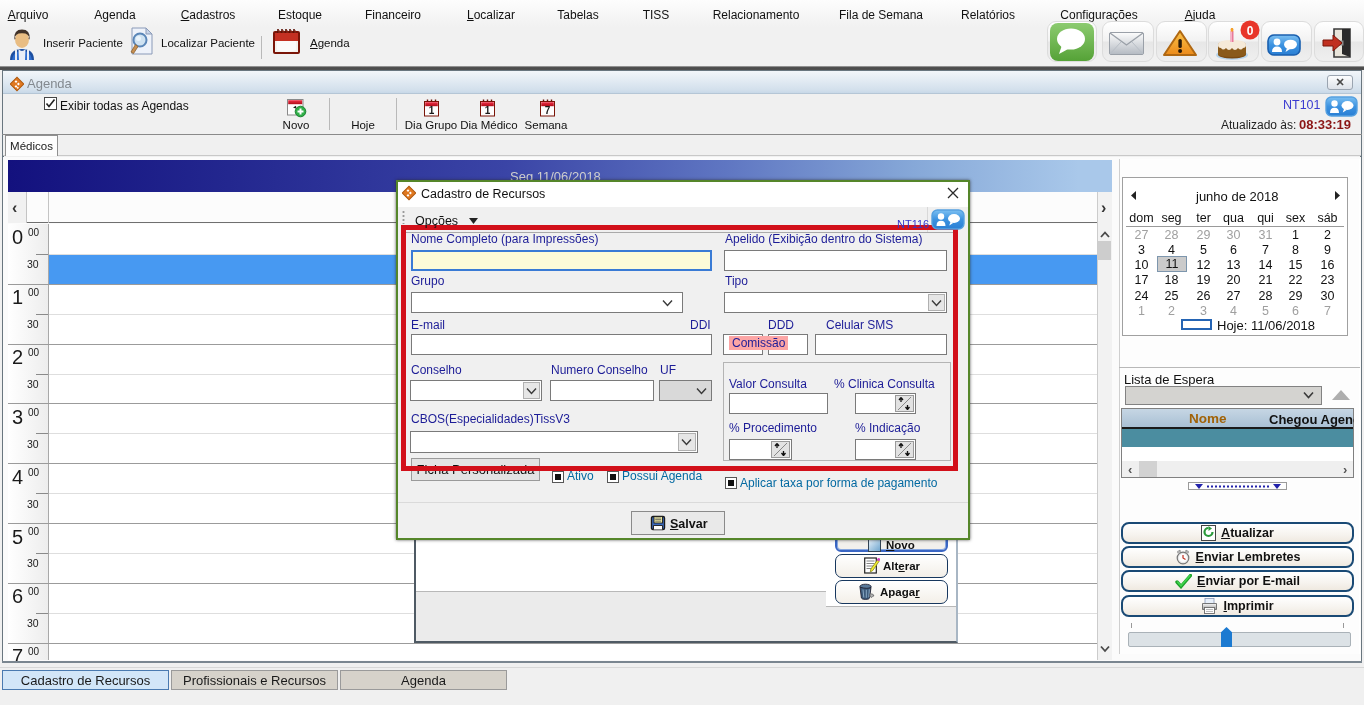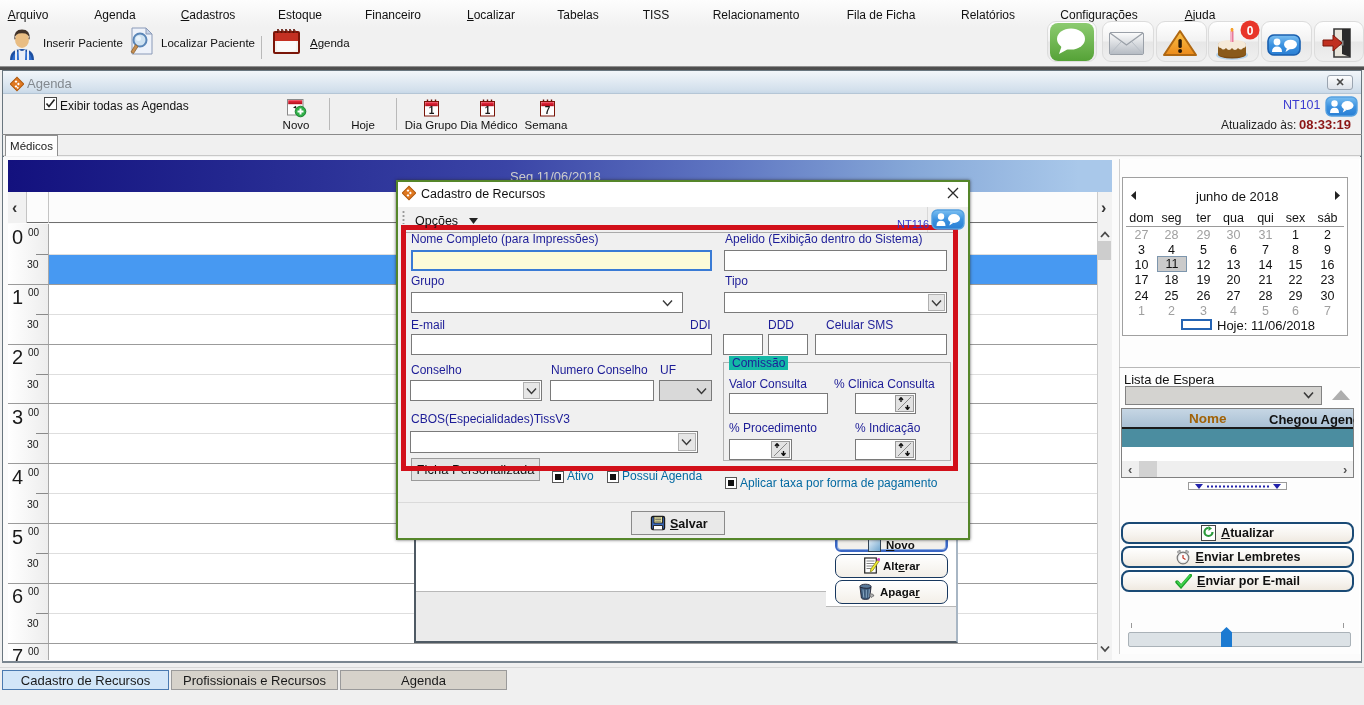--- a/index.html
+++ b/index.html
@@ -53,21 +53,21 @@
 <div class="a menubar">
  <div class="mi" style="left:28px"><u>A</u>rquivo</div>
  <div class="mi" style="left:115px">Agenda</div>
  <div class="mi" style="left:208px"><u>C</u>adastros</div>
  <div class="mi" style="left:300px">Estoque</div>
  <div class="mi" style="left:393px">Financeiro</div>
  <div class="mi" style="left:491px"><u>L</u>ocalizar</div>
  <div class="mi" style="left:578px">Tabelas</div>
  <div class="mi" style="left:656px">TISS</div>
  <div class="mi" style="left:756px">Relacionamento</div>
- <div class="mi" style="left:881px">Fila de Ficha</div>
+ <div class="mi" style="left:881px">Fila de Semana</div>
  <div class="mi" style="left:988px">Relatórios</div>
  <div class="mi" style="left:1099px">Configurações</div>
  <div class="mi" style="left:1200px"><u>A</u>juda</div>
 </div>
 <div class="a toolbar"></div>
 <svg class="a" style="left:8px;top:27px" width="28" height="33" viewBox="0 0 28 33">
  <path d="M2 33 Q2 22 14 22 Q26 22 26 33 Z" fill="#1d4fa0"></path>
  <path d="M4 33 Q5 24 14 24 Q23 24 24 33 Z" fill="#2f6fd0"></path>
  <path d="M9 22.5 L9 33 L7 33 L7 23 Z M19 22.5 L19 33 L21 33 L21 23 Z" fill="#e8eef6"></path>
  <path d="M10.5 22 Q14 26 17.5 22 L17 33 L11 33 Z" fill="#e8eef6"></path>
@@ -440,20 +440,35 @@
       </svg>
       <span><u>A</u>tualizar</span>
     </div>
 <div class="btnb" style="top:570px">
       <svg width="17" height="15" viewBox="0 0 17 15">
         <path d="M2 8 L6 12.5 L15.5 1.5" fill="none" stroke="#1da22a" stroke-width="3.4" stroke-linecap="round"></path>
         <path d="M2.6 8 L6 11.7 L14.8 1.8" fill="none" stroke="#3fd44e" stroke-width="1.6" stroke-linecap="round"></path>
       </svg>
       <span><u>E</u>nviar por E-mail</span>
     </div>
+<div class="btnb" style="top:595px">
+      <svg width="17" height="16" viewBox="0 0 17 16">
+        <rect x="4" y="0.5" width="9" height="5" fill="#e8f0fa" stroke="#8a9ab8" stroke-width=".8"></rect>
+        <path d="M1.5 5.5 L15.5 5.5 L15.5 11.5 L1.5 11.5 Z" fill="url(#pr)" stroke="#6a6a6a" stroke-width=".9"></path>
+        <defs>
+          <linearGradient id="pr" x1="0" y1="0" x2="0" y2="1">
+            <stop offset="0" stop-color="#fafafa"></stop>
+            <stop offset="1" stop-color="#9a9a9a"></stop>
+          </linearGradient>
+        </defs>
+        <rect x="3.5" y="9.5" width="10" height="6" fill="#fdfdfd" stroke="#6a6a6a" stroke-width=".9"></rect>
+        <path d="M5 11.5 L12 11.5 M5 13.5 L12 13.5" stroke="#aaa" stroke-width=".8"></path>
+      </svg>
+      <span><u>I</u>mprimir</span>
+    </div>
 <div class="a" style="left:1131px;top:623px;width:1px;height:5px;background:#999"></div>
 <div class="a" style="left:1343px;top:623px;width:1px;height:5px;background:#999"></div>
 <div class="a" style="left:1128px;top:632px;width:223px;height:15px;background:#dce2e6;border:1px solid #aab2b8;border-radius:2px"></div>
 <div class="a" style="left:1221px;top:627px;width:11px;height:20px;background:#1c7ad1;clip-path:polygon(50% 0,100% 26%,100% 100%,0 100%,0 26%)"></div>
 <div class="a" style="left:0px;top:663px;width:1364px;height:42px;background:#f0f0f0"></div>
 <div class="a" style="left:2px;top:661px;width:1360px;height:2px;background:#7a8690"></div>
 <div class="a" style="left:0px;top:667px;width:1364px;height:1px;background:#d8d8d8"></div>
 <div class="a" style="left:2px;top:670px;width:167px;height:20px;background:#d2e6f8;border:1px solid #4a7ab0;font-size:13px;text-align:center;line-height:19px">Cadastro de Recursos</div>
 <div class="a" style="left:171px;top:670px;width:167px;height:20px;background:#d6d2ca;border:1px solid #9a9a9a;font-size:13px;text-align:center;line-height:19px">Profissionais e Recursos</div>
 <div class="a" style="left:340px;top:670px;width:167px;height:20px;background:#d6d2ca;border:1px solid #9a9a9a;font-size:13px;text-align:center;line-height:19px">Agenda</div>
@@ -555,21 +570,21 @@
 <div class="a" style="left:523px;top:382px;width:17px;height:17px;background:#e6e6e6;border:1px solid #b0b0b0"></div>
 <svg class="a" style="left:526px;top:387px" width="11" height="8" viewBox="0 0 11 8">
       <path d="M1 1.5 L5.5 6.5 L10 1.5" fill="none" stroke="#3a3a3a" stroke-width="1.4"></path>
     </svg>
 <div class="inp" style="left:550px;top:380px;width:104px;height:21px"></div>
 <div class="inp" style="left:659px;top:380px;width:53px;height:21px;background:#d9d9d9"></div>
 <svg class="a" style="left:696px;top:387px" width="11" height="8" viewBox="0 0 11 8">
       <path d="M1 1.5 L5.5 6.5 L10 1.5" fill="none" stroke="#3a3a3a" stroke-width="1.4"></path>
     </svg>
 <div class="a" style="left:723px;top:362px;width:228px;height:99px;border:1px solid #b4b4b4"></div>
-<div class="dl" style="left:729px;top:356px;background:#14b8a6;padding:0 3px">Comissão</div>
+<div class="dl" style="left:729px;top:336px;background:#fca5a5;padding:0 3px">Comissão</div>
 <div class="dl" style="left:729px;top:376.5px">Valor Consulta</div>
 <div class="dl" style="left:834px;top:376.5px">% Clinica Consulta</div>
 <div class="inp" style="left:729px;top:392.5px;width:99px;height:21px"></div>
 <div class="inp" style="left:855px;top:392.5px;width:61px;height:21px"></div>
 <div class="a" style="left:895px;top:394.5px;width:19px;height:17px;background:#e2e2e2;border:1px solid #9a9a9a"></div>
 <svg class="a" style="left:897px;top:395.5px" width="15" height="15" viewBox="0 0 15 15">
       <path d="M14 1 L1 14" stroke="#888" stroke-width="1"></path>
       <path d="M4 6 L4 1.5 M4 1.5 L2 4 M4 1.5 L6 4" stroke="#111" stroke-width="1.3" fill="none"></path>
       <path d="M10.5 9 L10.5 13.5 M10.5 13.5 L8.5 11 M10.5 13.5 L12.5 11" stroke="#111" stroke-width="1.3" fill="none"></path>
     </svg>

